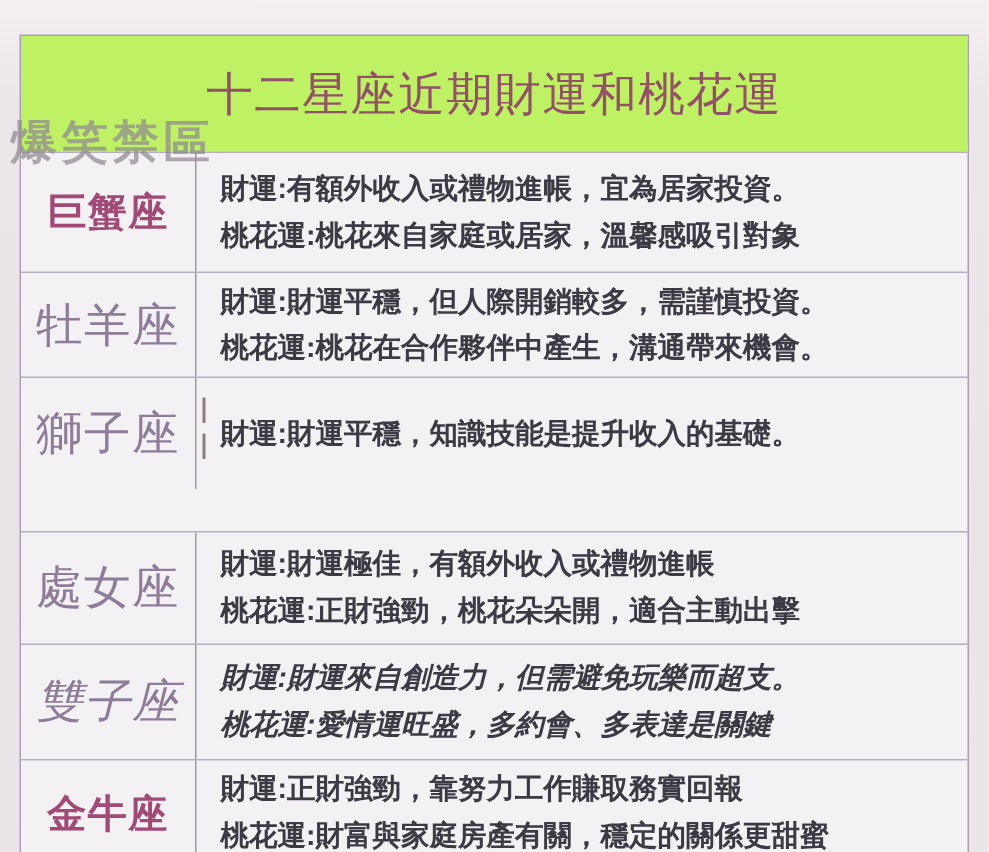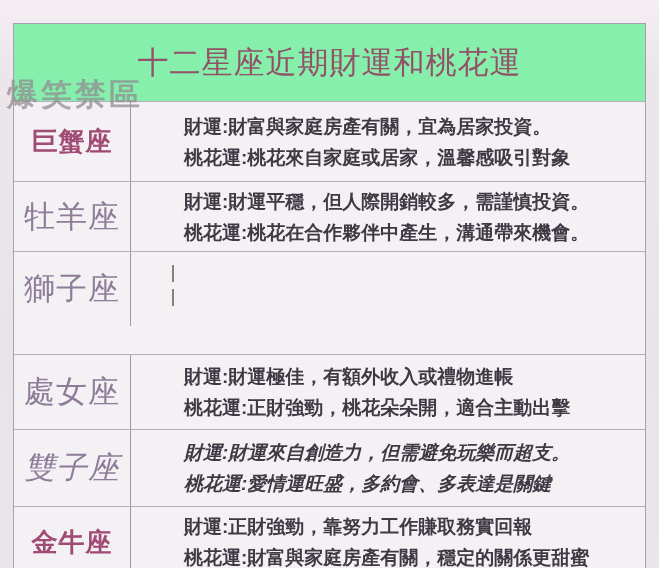--- a/index.html
+++ b/index.html
@@ -23,33 +23,32 @@
     box-sizing: border-box;
     border: 1px solid #a6a1b0;
     background: #f4f1f4;
   }
   .title-row {
     height: 77px;
     box-sizing: border-box;
     display: flex;
     align-items: center;
     justify-content: center;
-    background: #86efac;
+    background: #bef264;
   }
   .title-row .title {
     font-size: 31px;
     letter-spacing: 1px;
     color: #935168;
     font-weight: normal;
   }
   .row {
     display: flex;
     box-sizing: border-box;
     border-top: 1px solid #b3aebb;
-    gap: 37px;
   }
   .row.r1 { height: 80px; }
   .row.r2 { height: 70px; }
   .row.r3 { height: 75px; }
   .row.r4 { height: 75px; margin-top: 28px; }
   .row.r5 { height: 77px; font-style: italic; }
   .row.r6 { height: 71px; }
   .row.r7 { height: 70px; border-top: 1px solid #aaa5b4; }
   .cell-sign {
     width: 117px;
@@ -114,38 +113,39 @@
 
 <div class="fortune-table">
 
   <div class="title-row">
     <div class="title">十二星座近期財運和桃花運</div>
   </div>
 
   <div class="row r1 emph">
     <div class="cell-sign">巨蟹座</div>
     <div class="cell-body">
-      <div class="line">財運:財富與家庭房產有關，宜為居家投資。</div>
+      <div class="line">財運:有額外收入或禮物進帳，宜為居家投資。</div>
       <div class="line">桃花運:桃花來自家庭或居家，溫馨感吸引對象</div>
     </div>
   </div>
 
   <div class="row r2">
     <div class="cell-sign">牡羊座</div>
     <div class="cell-body">
       <div class="line">財運:財運平穩，但人際開銷較多，需謹慎投資。</div>
       <div class="line">桃花運:桃花在合作夥伴中產生，溝通帶來機會。</div>
     </div>
   </div>
 
   <div class="row r3">
     <div class="cell-sign">獅子座</div>
     <div class="cell-body">
       <div class="tick-mark tick-a"></div>
       <div class="tick-mark tick-b"></div>
+      <div class="line">財運:財運平穩，知識技能是提升收入的基礎。</div>
     </div>
   </div>
 
   <div class="row r4">
     <div class="cell-sign">處女座</div>
     <div class="cell-body">
       <div class="line">財運:財運極佳，有額外收入或禮物進帳</div>
       <div class="line">桃花運:正財強勁，桃花朵朵開，適合主動出擊</div>
     </div>
   </div>

